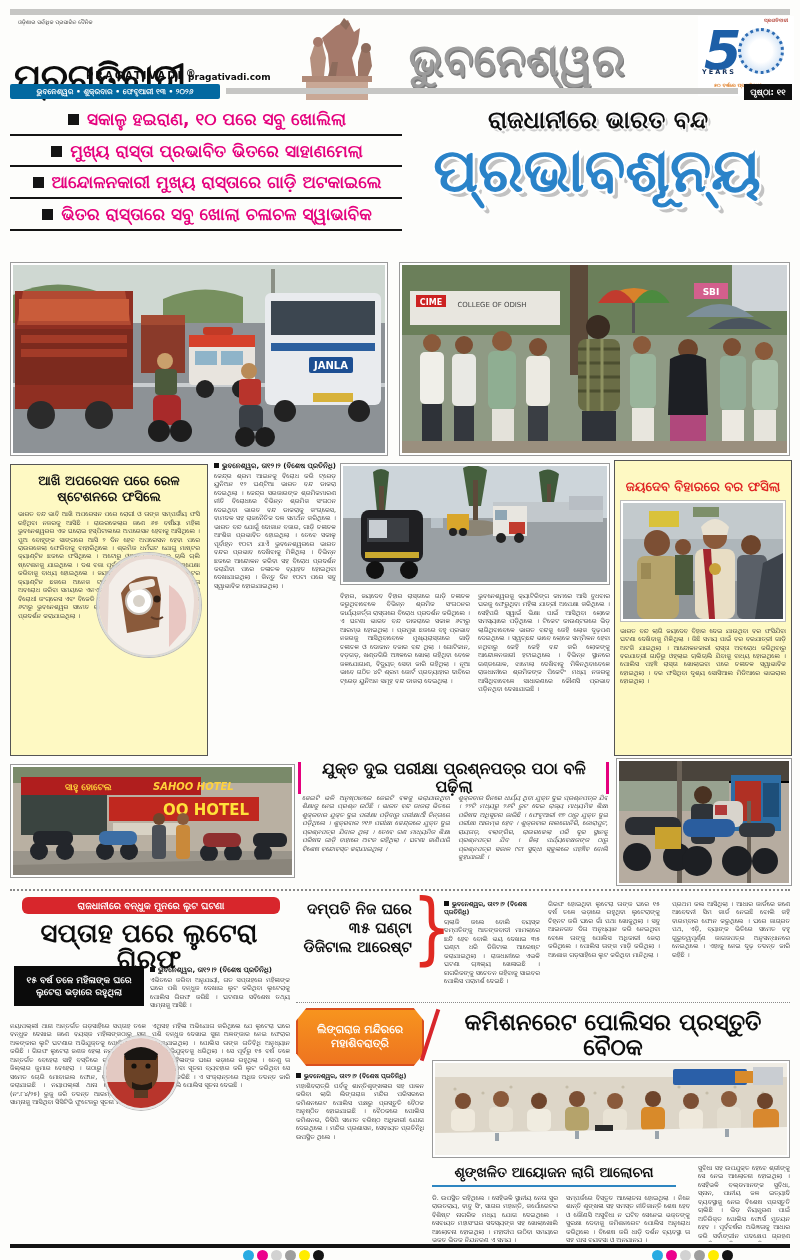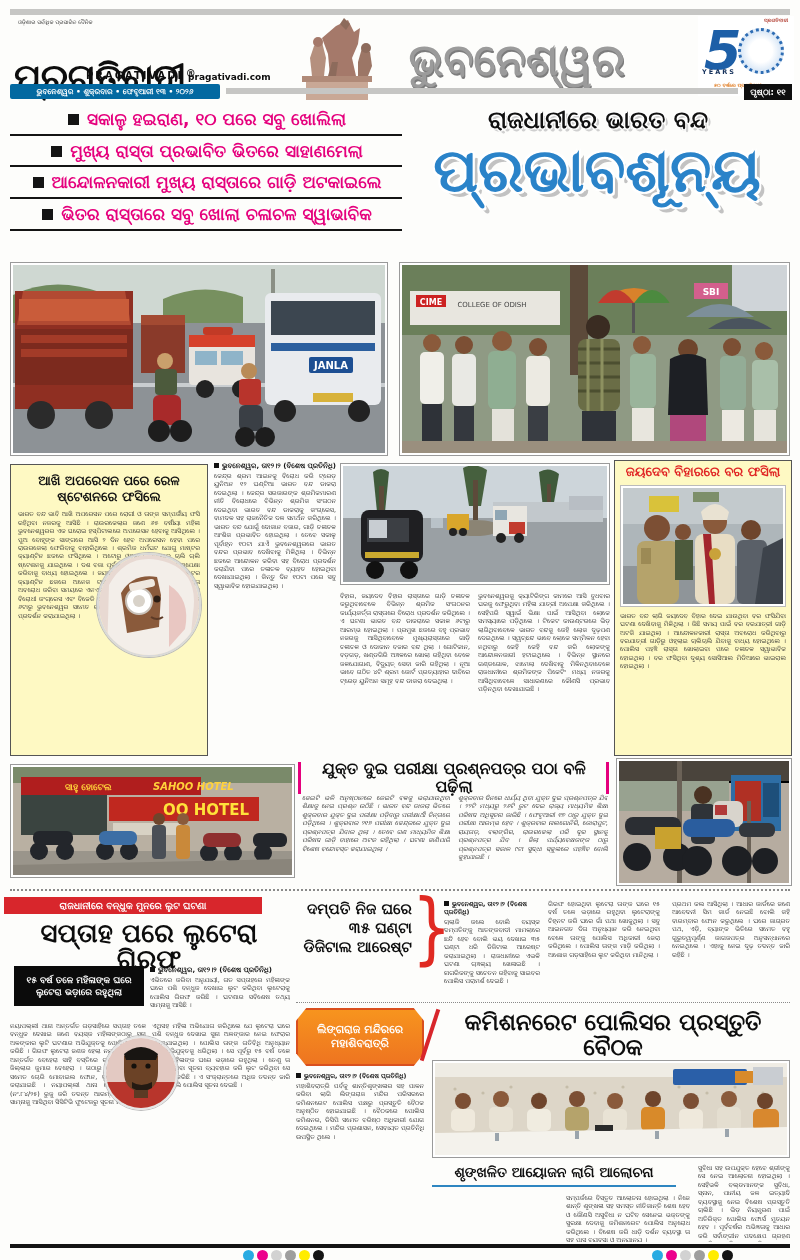--- a/index.html
+++ b/index.html
@@ -308,21 +308,21 @@
       <rect x="104" y="48" width="22" height="16" fill="#d9a62b"></rect>
       <circle cx="110" cy="66" r="4" fill="#222"></circle>
         <circle cx="120" cy="66" r="4" fill="#222"></circle>
       <rect x="88" y="52" width="12" height="10" fill="#b9c2c8"></rect>
     </svg>
   </div>
 
   <div class="abs body-text" style="left:340px;top:592px;width:130px;height:164px;">ବିହାର, ଜୟଦେବ ବିହାର ରାସ୍ତାରେ ଗାଡ଼ି ଚଳାଚଳ କରୁଥିବାବେଳେ ବିଭିନ୍ନ ଶ୍ରମିକ ସଂଗଠନର କାର୍ଯ୍ୟକର୍ତ୍ତା ରାସ୍ତାରେ ବିରୋଧ ପ୍ରଦର୍ଶନ କରିଥିଲେ । ଏ ଘଟଣା ଭାରତ ବନ୍ଦ ଡାକରାରେ ସକାଳ ୬ଟାରୁ ଆରମ୍ଭ ହୋଇଥିଲା । ପ୍ରମୁଖ ଛକରେ ବହୁ ପ୍ରଭାବ ନଜରକୁ ଆସିଥିବାବେଳେ ମୁଖ୍ୟରାସ୍ତାରେ ଗାଡ଼ି ଚଳାଚଳ ଓ ଦୋକାନ ବଜାର ବନ୍ଦ ଥିଲା । ଗୋଟିକାନ, ବଡ଼ଗଡ଼, ଖଣ୍ଡଗିରି ଅଞ୍ଚଳରେ ଖୋଲା ରହିଥିବା ବେଳେ ଜଳଯୋଗାଣ, ବିଦ୍ୟୁତ୍ ସେବା ଜାରି ରହିଥିଲା । ନୂଆ ଭାବେ ଗଠିତ ୪ଟି ଶ୍ରମ କୋର୍ଟ ପ୍ରତ୍ୟାହାର ଦାବିରେ ଟ୍ରେଡ଼ ୟୁନିଅନ ସମୂହ ବନ୍ଦ ଡାକରା ଦେଇଥିଲା ।</div>
   <div class="abs body-text" style="left:478px;top:592px;width:132px;height:164px;">ଭୁବନେଶ୍ୱରକୁ କ୍ୟାଟିରିଙ୍ଗ କାମରେ ଆସି ବୁଧବାର ଘରକୁ ଫେରୁଥିବା ମହିଳା ଯାତ୍ରୀ ଅପେକ୍ଷା କରିଥିଲେ । ସେହିପରି ସ୍ୱାଇଁ ଭିକ୍ଷା ପାଇଁ ଆସିଥିବା ଲୋକେ ସମସ୍ୟାରେ ପଡ଼ିଥିଲେ । ଟିକେଟ କାଉଣ୍ଟରରେ ଭିଡ଼ ଲାଗିଥିବାବେଳେ ଭାରତ ବନ୍ଦକୁ କେହି ଲୋକ ଦୃଢ଼ପଣ ଦେଇଥିଲେ । ସ୍ୱଚ୍ଛନ୍ଦ ଭାବେ ଲୋକେ ସମ୍ମିଳନ ହେବା ନଥିବାରୁ କେହି କେହି ବନ୍ଦ କରି ଲୋକଙ୍କୁ ଆନ୍ଦୋଳନକାରୀ ହଟାଇଥିଲେ । ବିଭିନ୍ନ ସ୍ଥାନରେ ଗଣ୍ଡଗୋଳ, ଝାମେଲା ଦେଖିବାକୁ ମିଳିନଥିବାବେଳେ ରାଜଧାନୀରେ ଶ୍ରମିକଙ୍କ ପିକେଟିଂ ମଧ୍ୟ ନଜରକୁ ଆସିଥିବାବେଳେ ସାଧାରଣରେ କୌଣସି ପ୍ରଭାବ ପଡ଼ିନଥିବା ଦେଖାଯାଇଛି ।</div>
 
-  <div class="abs story-box" style="left:614px;top:460px;width:178px;height:296px;padding:3px 5px;">
+  <div class="abs story-box" style="left:614px;top:460px;width:178px;height:296px;padding:18px 5px;">
     <div class="box-head red">ଜୟଦେବ ବିହାରରେ ବର ଫସିଲା</div>
     <div class="photo-frame" style="margin:5px 0;border-color:#bbb;">
       <svg width="160" height="116" viewBox="0 0 160 116">
         <rect width="160" height="116" fill="#aeb6ba"></rect>
         <rect y="0" width="160" height="36" fill="#c3cacd"></rect>
         <rect x="26" y="8" width="30" height="16" fill="#d9c23a"></rect>
         <rect x="70" y="4" width="26" height="10" fill="#7d8f6a"></rect>
         <rect y="78" width="160" height="38" fill="#8f9599"></rect>
 
         <circle cx="34" cy="40" r="13" fill="#7c4f34"></circle>
@@ -415,21 +415,21 @@
         <circle cx="118" cy="100" r="15" fill="#1d1f23"></circle>
         <rect x="120" y="62" width="36" height="14" rx="6" fill="#33373d"></rect>
         <circle cx="146" cy="100" r="13" fill="#1d1f23"></circle>
       </g>
       <rect x="36" y="66" width="26" height="22" fill="#c9a22f"></rect>
     </svg>
   </div>
 
   <div class="abs dotted-rule" style="left:10px;top:889px;width:780px;"></div>
 
-  <div class="abs redstrap" style="left:4px;top:897px;width:258px;height:17px;">ରାଜଧାନୀରେ ବନ୍ଧୁକ ମୁନରେ ଲୁଟ ଘଟଣା</div>
+  <div class="abs redstrap" style="left:22px;top:897px;width:258px;height:17px;border-radius:6px;">ରାଜଧାନୀରେ ବନ୍ଧୁକ ମୁନରେ ଲୁଟ ଘଟଣା</div>
   <div class="abs hl-big" style="left:8px;top:920px;width:282px;">ସପ୍ତାହ ପରେ ଲୁଟେରା ଗିରଫ</div>
   <div class="abs blackbox" style="left:14px;top:966px;width:130px;height:40px;">
     <div>
         <div>୧୫ ବର୍ଷ ତଳେ ମହିଳାଙ୍କ ଘରେ</div>
         <div>ଲୁଟେରା ଭଡ଼ାରେ ରହୁଥିଲା</div>
       </div>
   </div>
   <div class="abs" style="left:150px;top:966px;width:140px;height:52px;">
     <div class="byline"><span class="sq"></span><span>ଭୁବନେଶ୍ୱର, ତା୧୨।୨ (ବିଶେଷ ପ୍ରତିନିଧି)</span></div>
     <div class="body-text" style="height:38px;">ଏଭିତରେ କରିବା ଅନୁଯାୟୀ, ଗତ ସପ୍ତାହରେ ମହିଳାଙ୍କ ଘରେ ପଶି ବନ୍ଧୁକ ଦେଖାଇ ଲୁଟ କରିଥିବା ଲୁଟେରାକୁ ପୋଲିସ ଗିରଫ କରିଛି । ଘଟଣାର ସବିଶେଷ ତଥ୍ୟ ସାମ୍ନାକୁ ଆସିଛି ।</div>
@@ -522,20 +522,21 @@
           <rect x="60" y="70" width="4" height="8"></rect>
           <rect x="140" y="68" width="4" height="8"></rect>
           <rect x="220" y="68" width="4" height="8"></rect>
           <rect x="290" y="66" width="4" height="8"></rect>
         </g>
       <rect x="160" y="62" width="18" height="6" fill="#2b2b2b"></rect>
     </svg>
   </div>
 
   <div class="abs subhead" style="left:432px;top:1164px;width:244px;">ଶୃଙ୍ଖଳିତ ଆୟୋଜନ ଲାଗି ଆଲୋଚନା</div>
+  <div class="abs body-text" style="left:432px;top:1194px;width:126px;height:48px;">ଡି. ଉପସ୍ଥିତ ରହିଥିଲେ । ସେହିଭଳି ସ୍ଥାନୀୟ ନେତା ସୁର ରାଉତରାୟ, ବାବୁ ସିଂ, ସାଗର ମହାନ୍ତି, କର୍ପୋରେଟର ବିଶିଷ୍ଟ ନାଗରିକ ମଧ୍ୟ ଯୋଗ ଦେଇଥିଲେ । ସେବାୟତ ମହାସଂଘର ସଦସ୍ୟଙ୍କ ସହ ଖୋଲାଖୋଲି ଆଲୋଚନା ହୋଇଥିଲା । ମହାଦୀପ ଉଠିବା ସମୟରେ ଭକ୍ତ ଭିଡ଼କୁ ନିୟନ୍ତ୍ରଣ ଏ ସମୟ ।</div>
   <div class="abs body-text" style="left:566px;top:1194px;width:124px;height:48px;">ସମ୍ପର୍କରେ ବିସ୍ତୃତ ଆଲୋଚନା ହୋଇଥିଲା । ନିଜେ ଶାନ୍ତି ଶୃଙ୍ଖଳା ସହ ସମସ୍ତ ନୀତିକାନ୍ତି ଶେଷ ହେବ ଓ କୌଣସି ଅସୁବିଧା ନ ଘଟିବ ସେନେଇ ଭକ୍ତଙ୍କୁ ସୁରକ୍ଷା ଦେବାକୁ କମିଶନରେଟ ପୋଲିସ ଅନୁରୋଧ କରିଥିଲେ । ବିଶେଷ କରି ଧାଡ଼ି ଦର୍ଶନ ବ୍ୟବସ୍ଥା ତା ସହ ପାସ୍ ବ୍ୟବସ୍ଥା ଓ ଅନ୍ୟାନ୍ୟ ।</div>
   <div class="abs body-text" style="left:698px;top:1164px;width:92px;height:78px;">ସୁବିଧା ସହ ଉପଯୁକ୍ତ ହେବେ ଶ୍ରୀଙ୍କୁ ସେ ନେଇ ଆଲୋଚନା ହୋଇଥିଲା । ସେହିଭଳି ବଲ୍ଡମାନଙ୍କ ସୁବିଧା, ସ୍ନାନ, ପାନୀୟ ଜଳ ଇତ୍ୟାଦି ବ୍ୟବସ୍ଥାକୁ ନେଇ ବିଶେଷ ପ୍ରସ୍ତୁତି ଚାଲିଛି । ଭିଡ଼ ନିୟନ୍ତ୍ରଣ ପାଇଁ ଅତିରିକ୍ତ ପୋଲିସ ଫୋର୍ସ ମୁତୟନ ହେବ । ପୂର୍ବବର୍ଷର ଅଭିଜ୍ଞତାକୁ ଆଧାର କରି ସର୍ବାଙ୍ଗୀନ ପଦକ୍ଷେପ ଗ୍ରହଣ କରାଯିବ ବୋଲି କୁହାଯାଇଛି ।</div>
 
   <div class="abs bottomrule" style="left:10px;top:1244px;width:780px;"></div>
   <div class="abs regdots" style="left:243px;top:1250px;">
     <div class="dot" style="background:#29abe2;"></div>
     <div class="dot" style="background:#ec008c;"></div>
     <div class="dot" style="background:#d2d2d2;"></div>
     <div class="dot" style="background:#9e9e9e;"></div>
     <div class="dot" style="background:#ffec00;"></div>

